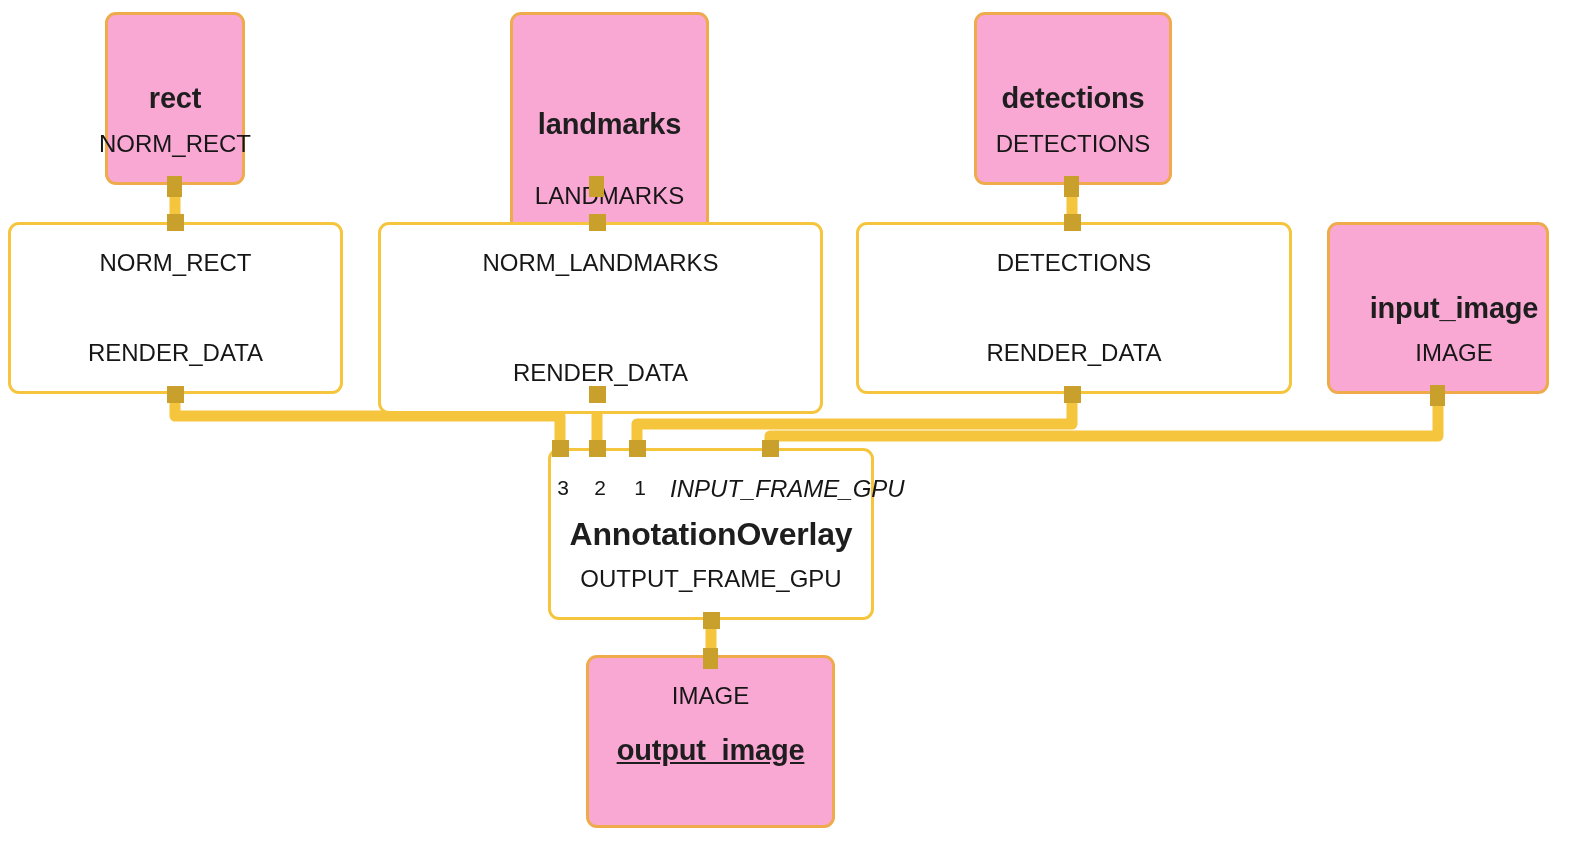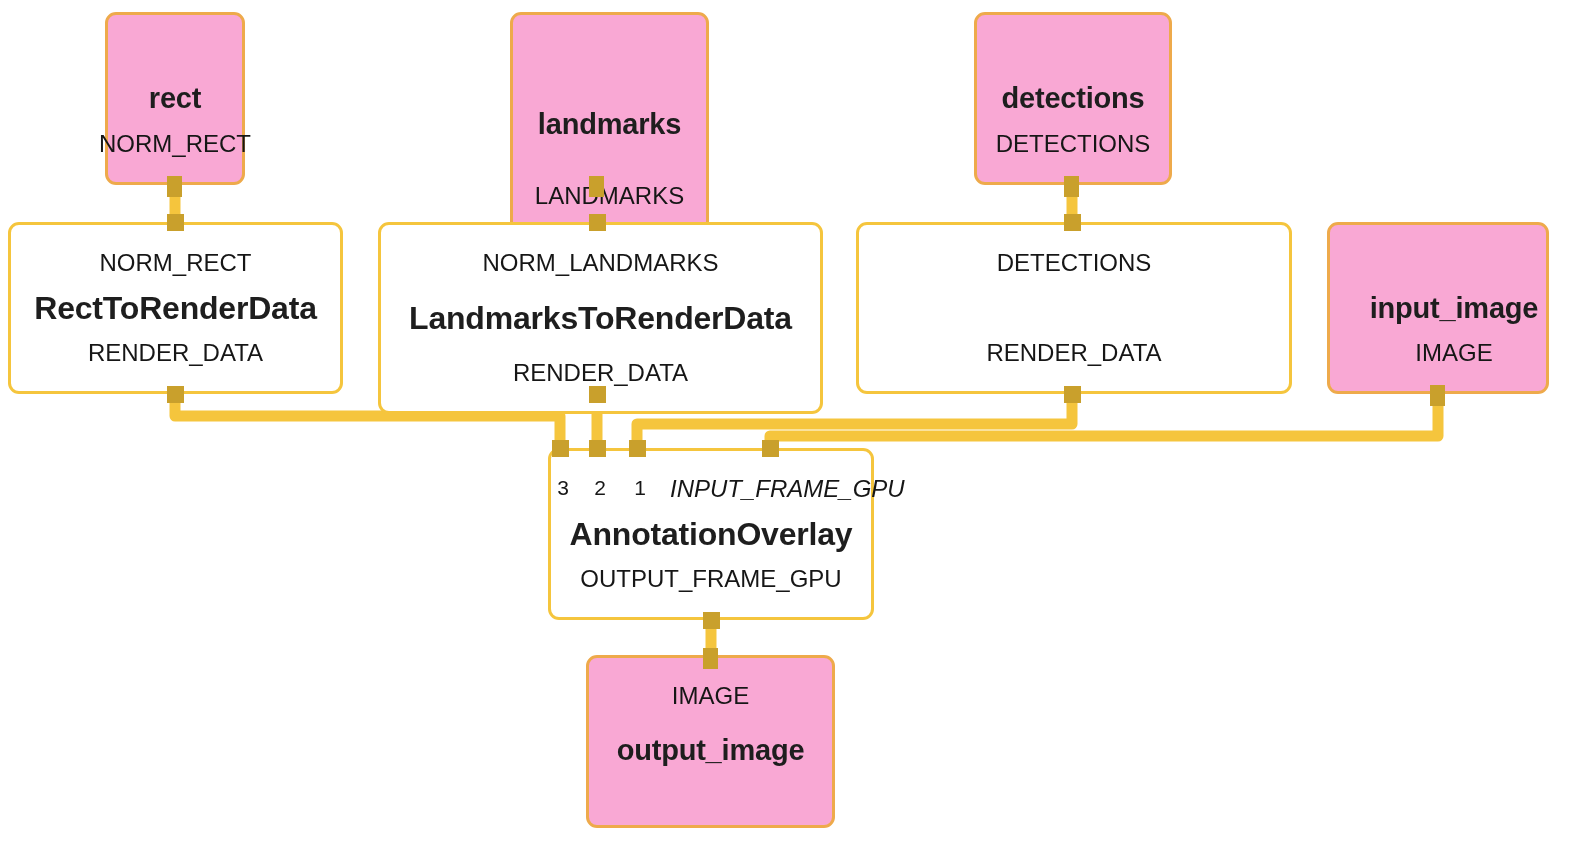--- a/index.html
+++ b/index.html
@@ -140,29 +140,27 @@
   <div class="port-square tall" style="left:1064px; top:176px;"></div>
 
   <div class="node node-stream" style="left:1327px; top:222px; width:222px; height:172px;padding-left:32px;">
     <div class="node-title">input_image</div>
     <div class="port-label bottom">IMAGE</div>
   </div>
   <div class="port-square tall" style="left:1430px; top:385px;"></div>
 
   <div class="node node-calculator" style="left:8px; top:222px; width:335px; height:172px;">
     <div class="port-label top">NORM_RECT</div>
-    <div class="node-title">RectToRenderData</div>
     <div class="port-label bottom">RENDER_DATA</div>
   </div>
   <div class="port-square" style="left:167px; top:214px;"></div>
   <div class="port-square" style="left:167px; top:386px;"></div>
 
   <div class="node node-calculator" style="left:378px; top:222px; width:445px; height:192px;">
     <div class="port-label top">NORM_LANDMARKS</div>
-    <div class="node-title">LandmarksToRenderData</div>
     <div class="port-label bottom">RENDER_DATA</div>
   </div>
   <div class="port-square" style="left:589px; top:214px;"></div>
   <div class="port-square" style="left:589px; top:386px;"></div>
 
   <div class="node node-calculator" style="left:856px; top:222px; width:436px; height:172px;">
     <div class="port-label top">DETECTIONS</div>
     <div class="port-label bottom">RENDER_DATA</div>
   </div>
   <div class="port-square" style="left:1064px; top:214px;"></div>
@@ -177,17 +175,17 @@
     <div class="port-label bottom">OUTPUT_FRAME_GPU</div>
   </div>
   <div class="port-square" style="left:552px; top:440px;"></div>
   <div class="port-square" style="left:589px; top:440px;"></div>
   <div class="port-square" style="left:629px; top:440px;"></div>
   <div class="port-square" style="left:762px; top:440px;"></div>
   <div class="port-square" style="left:703px; top:612px;"></div>
 
   <div class="node node-stream" style="left:586px; top:655px; width:249px; height:173px;">
     <div class="port-label top">IMAGE</div>
-    <div class="node-title" style="margin-top:18px;">output_image</div>
+    <div class="node-title" style="margin-top:18px;text-decoration:underline;">output_image</div>
   </div>
   <div class="port-square tall" style="left:703px; top:648px;"></div>
 
 </div>
 
 </body></html>

